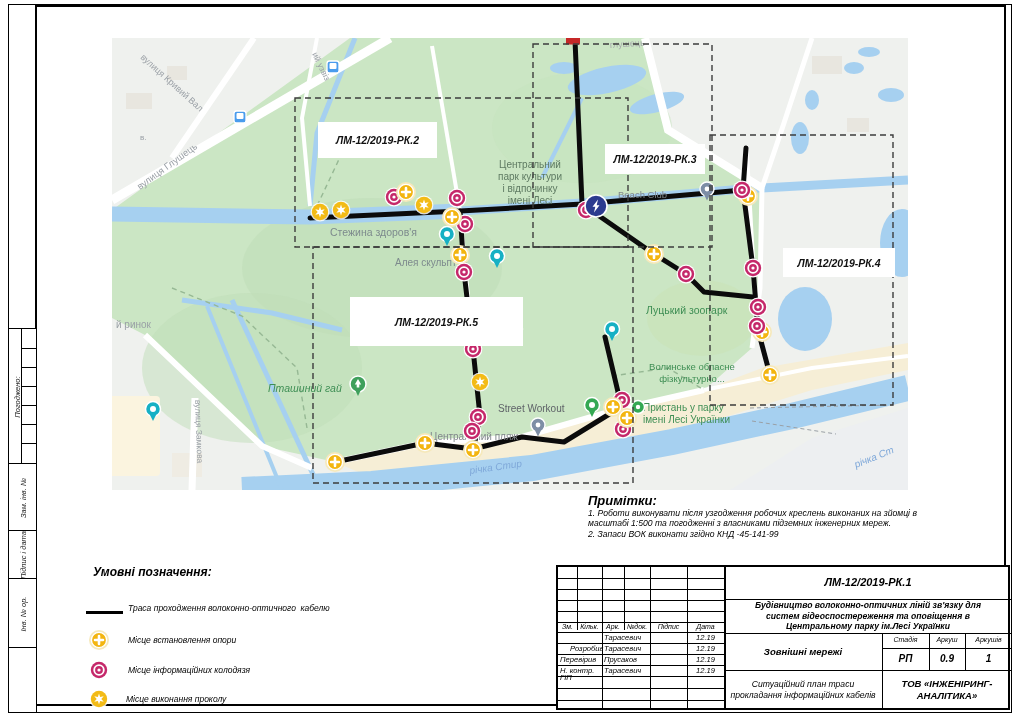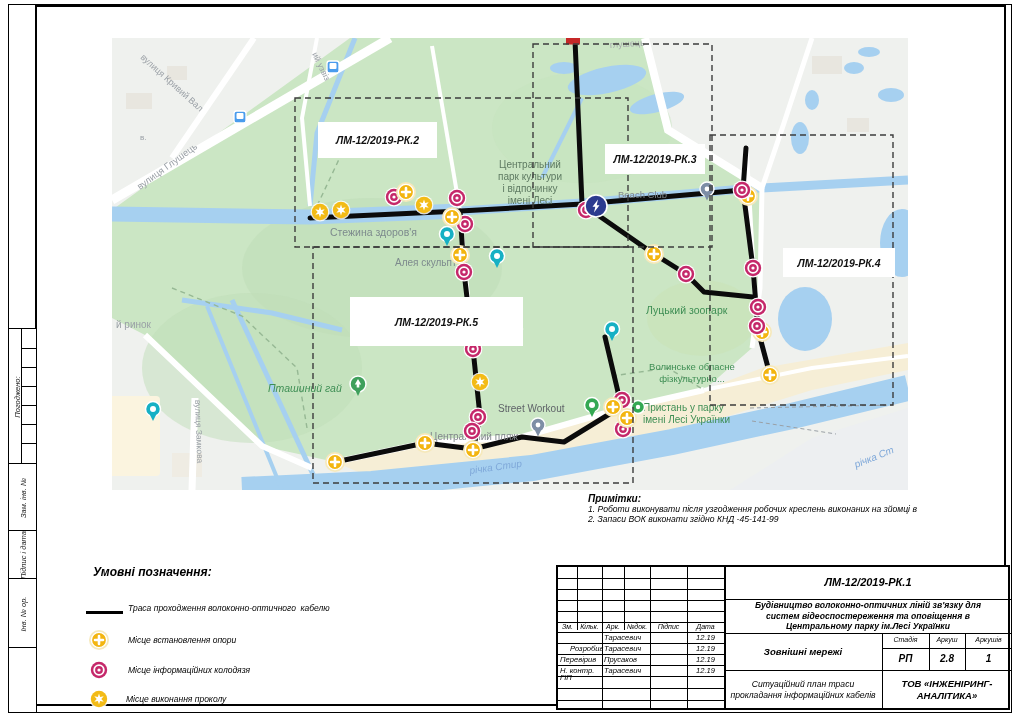--- a/index.html
+++ b/index.html
@@ -23,21 +23,21 @@
   .tb .lft{justify-content:flex-start;padding-left:2px;box-sizing:border-box;}
   .doc-code{font-weight:bold;font-size:11px;}
   .proj{font-weight:600;font-size:8.6px;}
   .small-it{font-size:7px;}
   .row-it{font-size:7.6px;}
   .company{font-style:normal;font-weight:600;font-size:9.5px;}
   
   .legend-title{font-weight:bold;font-style:italic;font-size:12px;}
   .legend-label{font-style:italic;font-size:8.5px;white-space:pre;}
   
-  .notes-title{font-weight:bold;font-style:italic;font-size:10px;}
+  .notes-title{font-weight:bold;font-style:italic;font-size:13px;}
   .notes-line{font-style:italic;font-size:8.6px;line-height:1.22;}
   .mapbox{position:absolute;left:112px;top:38px;width:796px;height:452px;overflow:hidden;}
   svg text{font-family:"Liberation Sans",sans-serif;}
 </style>
 </head>
 <body>
 
 <div class="page">
 
   <div class="frame" style="left:8px;top:4px;width:1002px;height:707px;"></div>
@@ -287,20 +287,21 @@
           <text x="727" y="228.5" fill="#111" font-size="10.5" font-weight="bold" font-style="italic" text-anchor="middle">ЛМ-12/2019-РК.4</text>
           <rect x="238" y="259" width="173" height="49" fill="#fff"></rect>
           <text x="324.5" y="287.5" fill="#111" font-size="10.5" font-weight="bold" font-style="italic" text-anchor="middle">ЛМ-12/2019-РК.5</text>
         </g>
     </svg>
   </div>
 
   <div class="abs" style="left:588px;top:493px;width:420px;">
     <div class="notes-title">Примітки:</div>
     <div class="notes-line">1. Роботи виконувати після узгодження робочих креслень виконаних на зйомці в</div>
+    <div class="notes-line">масштабі 1:500 та погодженні з власниками підземних інженерних мереж.</div>
     <div class="notes-line">2. Запаси ВОК виконати згідно КНД -45-141-99</div>
   </div>
 
   <div class="abs" style="left:86px;top:565px;width:340px;">
     <div class="legend-title" style="margin-left:7px;">Умовні позначення:</div>
     <div style="position:relative;height:0;">
       <div class="abs" style="left:0;top:32px;width:37px;height:3px;background:#000;"></div>
       <div class="abs legend-label" style="left:42px;top:24px;">Траса проходження волоконно-оптичного  кабелю</div>
 
       <svg class="abs" style="left:2px;top:50px;" width="22" height="22" viewBox="-11 -11 22 22">
@@ -381,21 +382,21 @@
     <div class="cell" style="left:166px;top:66px;width:158px;height:37px;font-weight:bold;font-size:9.5px;">Зовнішні мережі</div>
     <div class="cell proj" style="left:166px;top:32px;width:288px;height:34px;flex-direction:column;">
       <span>Будівництво волоконно-оптичних ліній зв'язку для</span>
       <span>систем відеоспостереження та оповіщення в</span>
       <span>Центральному парку ім.Лесі Українки</span>
     </div>
     <div class="cell small-it" style="left:324px;top:66px;width:47px;height:15px;">Стадія</div>
     <div class="cell small-it" style="left:371px;top:66px;width:36px;height:15px;">Аркуш</div>
     <div class="cell small-it" style="left:407px;top:66px;width:47px;height:15px;">Аркушів</div>
     <div class="cell" style="left:324px;top:81px;width:47px;height:22px;font-weight:bold;font-size:10px;">РП</div>
-    <div class="cell" style="left:371px;top:81px;width:36px;height:22px;font-weight:bold;font-size:10px;">2.8</div>
+    <div class="cell" style="left:371px;top:81px;width:36px;height:22px;font-weight:bold;font-size:10px;">0.9</div>
     <div class="cell" style="left:407px;top:81px;width:47px;height:22px;font-weight:bold;font-size:10px;">1</div>
     <div class="cell" style="left:166px;top:103px;width:158px;height:40px;font-size:8.6px;flex-direction:column;">
       <span>Ситуаційний план траси</span>
       <span>прокладання інформаційних кабелів</span>
     </div>
     <div class="cell company" style="left:324px;top:103px;width:130px;height:40px;flex-direction:column;">
       <span>ТОВ «ІНЖЕНІРИНГ-</span>
       <span>АНАЛІТИКА»</span>
     </div>
   </div>

